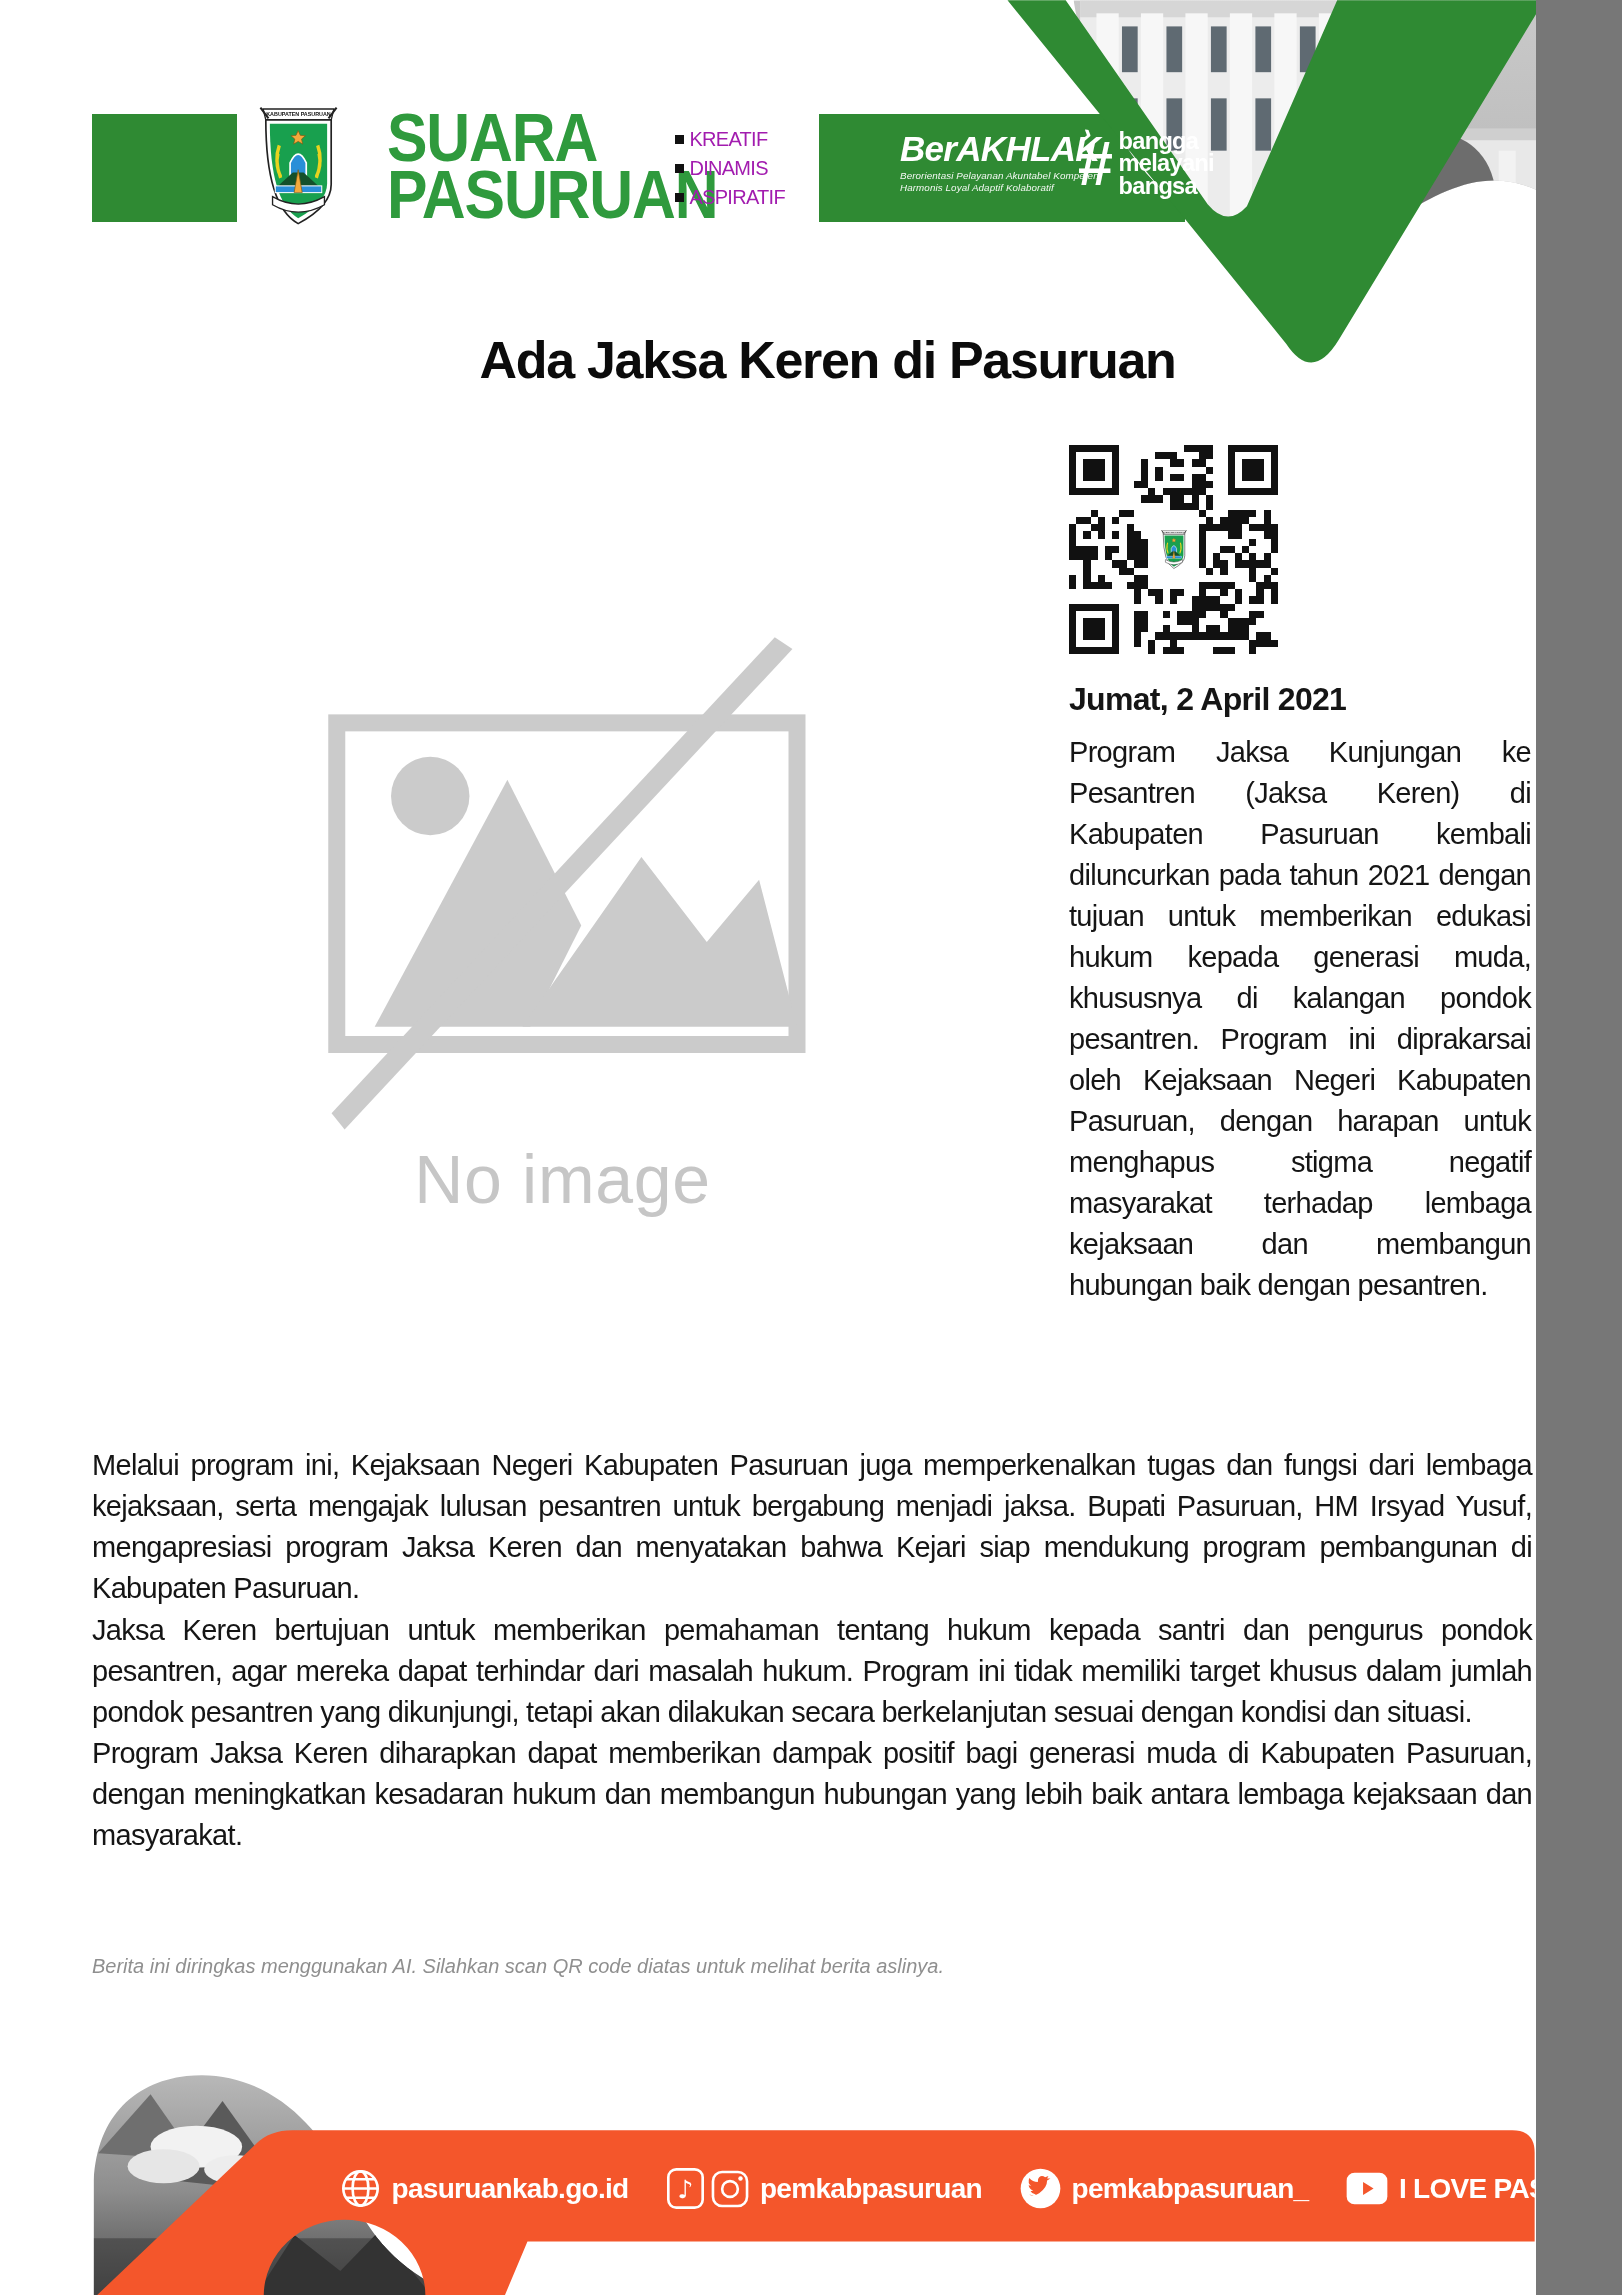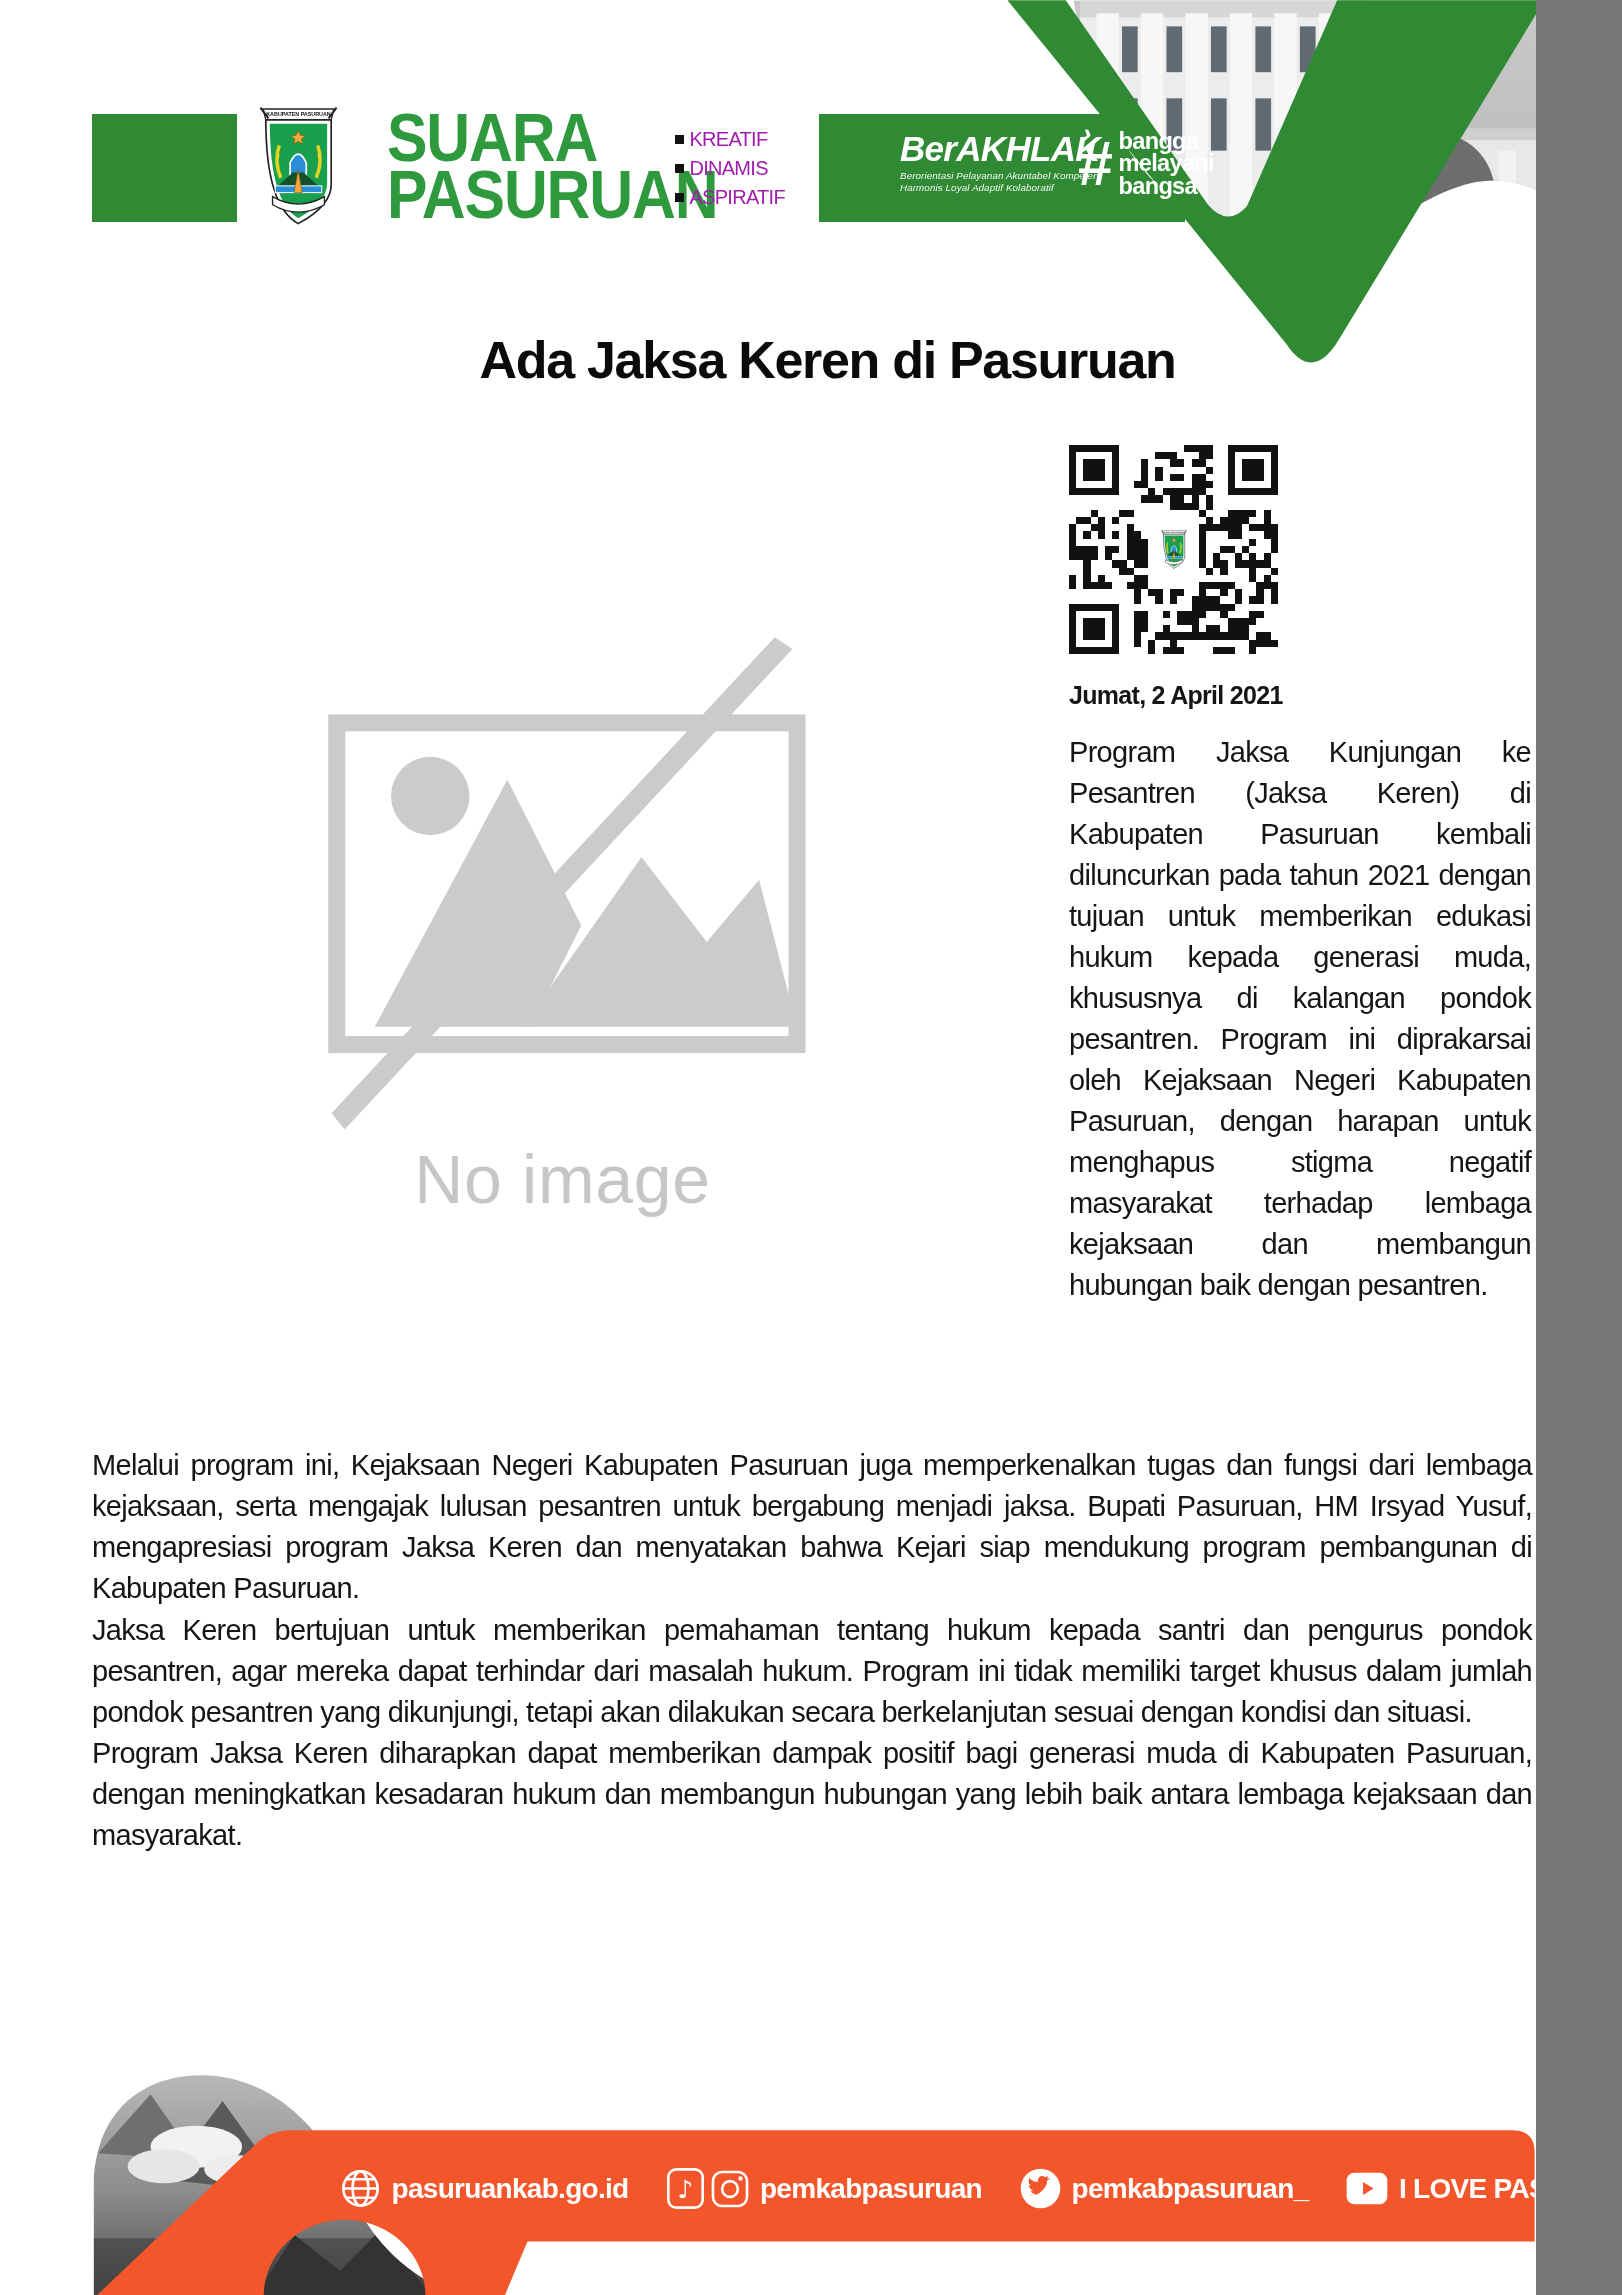--- a/index.html
+++ b/index.html
@@ -30,21 +30,21 @@
 
   
   #tr-deco{left:982px;top:0;}
 
   
   #title{left:16px;top:330px;width:1623px;text-align:center;font-size:52px;font-weight:bold;
          letter-spacing:-1.3px;color:#0b0b0b;}
   #qr-wrap{left:1069px;top:445px;width:209px;height:209px;background:#fff;}
   #qr-crest{position:absolute;left:90px;top:77px;width:30px;height:55px;background:#fff;
             display:flex;align-items:center;justify-content:center;}
-  #date{left:1069px;top:681px;width:462px;font-size:25px;font-weight:bold;letter-spacing:-0.7px;}
+  #date{left:1069px;top:681px;width:462px;font-size:32px;font-weight:bold;letter-spacing:-0.7px;}
   #lead{left:1069px;top:732px;width:462px;font-size:29px;line-height:41px;text-align:justify;
         letter-spacing:-0.7px;}
   #lead p{margin:0;}
   #paras{left:92px;top:1445px;width:1440px;font-size:29px;line-height:41px;text-align:justify;
          letter-spacing:-0.7px;}
   #paras p{margin:0 0 0.7px 0;}
   #footnote{left:92px;top:1955px;width:1440px;font-size:20px;font-style:italic;color:#8f8f8f;
             letter-spacing:0;}
 
   
@@ -557,20 +557,21 @@
     </g>
   </svg>
   <div class="abs" id="noimg-label">No image</div>
 
   <div class="abs" id="paras">
     <p>Melalui program ini, Kejaksaan Negeri Kabupaten Pasuruan juga memperkenalkan tugas dan fungsi dari lembaga kejaksaan, serta mengajak lulusan pesantren untuk bergabung menjadi jaksa. Bupati Pasuruan, HM Irsyad Yusuf, mengapresiasi program Jaksa Keren dan menyatakan bahwa Kejari siap mendukung program pembangunan di Kabupaten Pasuruan.</p>
     <p>Jaksa Keren bertujuan untuk memberikan pemahaman tentang hukum kepada santri dan pengurus pondok pesantren, agar mereka dapat terhindar dari masalah hukum. Program ini tidak memiliki target khusus dalam jumlah pondok pesantren yang dikunjungi, tetapi akan dilakukan secara berkelanjutan sesuai dengan kondisi dan situasi.</p>
     <p>Program Jaksa Keren diharapkan dapat memberikan dampak positif bagi generasi muda di Kabupaten Pasuruan, dengan meningkatkan kesadaran hukum dan membangun hubungan yang lebih baik antara lembaga kejaksaan dan masyarakat.</p>
   </div>
 
+  <div class="abs" id="footnote">Berita ini diringkas menggunakan AI. Silahkan scan QR code diatas untuk melihat berita aslinya.</div>
 
   <svg class="abs" id="footer-deco" width="1623" height="241" viewBox="0 3140 2480 368">
     <defs>
       <linearGradient id="domeG" x1="0" y1="0" x2="0" y2="1">
         <stop offset="0" stop-color="#bdbdbd"></stop>
           <stop offset=".55" stop-color="#8d8d8d"></stop>
         <stop offset="1" stop-color="#4c4c4c"></stop>
       </linearGradient>
       <clipPath id="domeClip">
         <path d="M143,3508 L143,3340 C145,3240 200,3182 285,3172 C390,3160 480,3230 525,3330 C565,3418 605,3468 700,3508 Z"></path>

